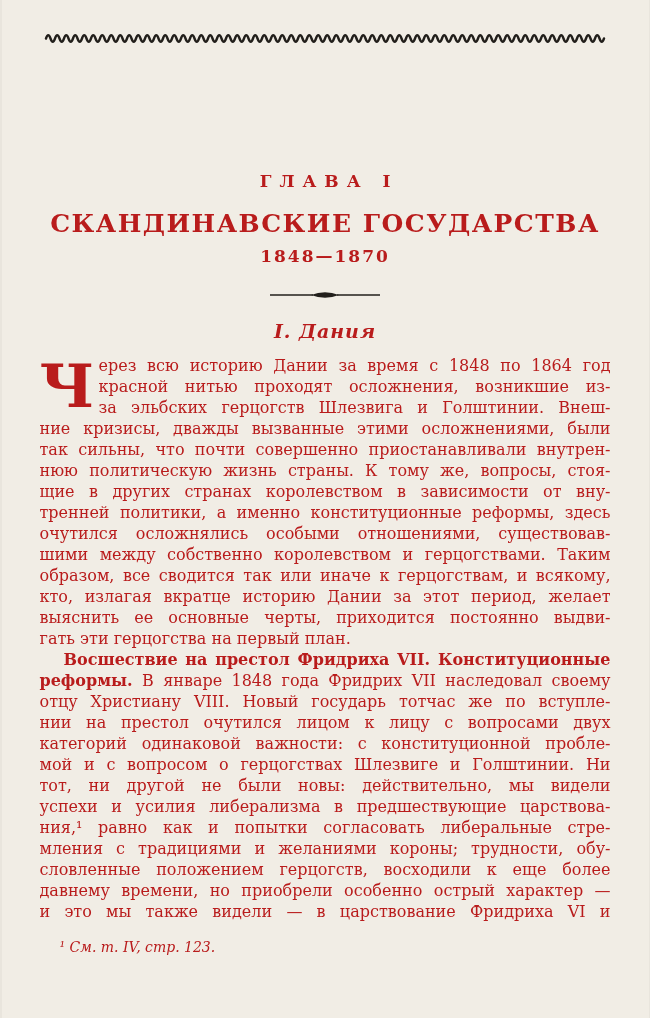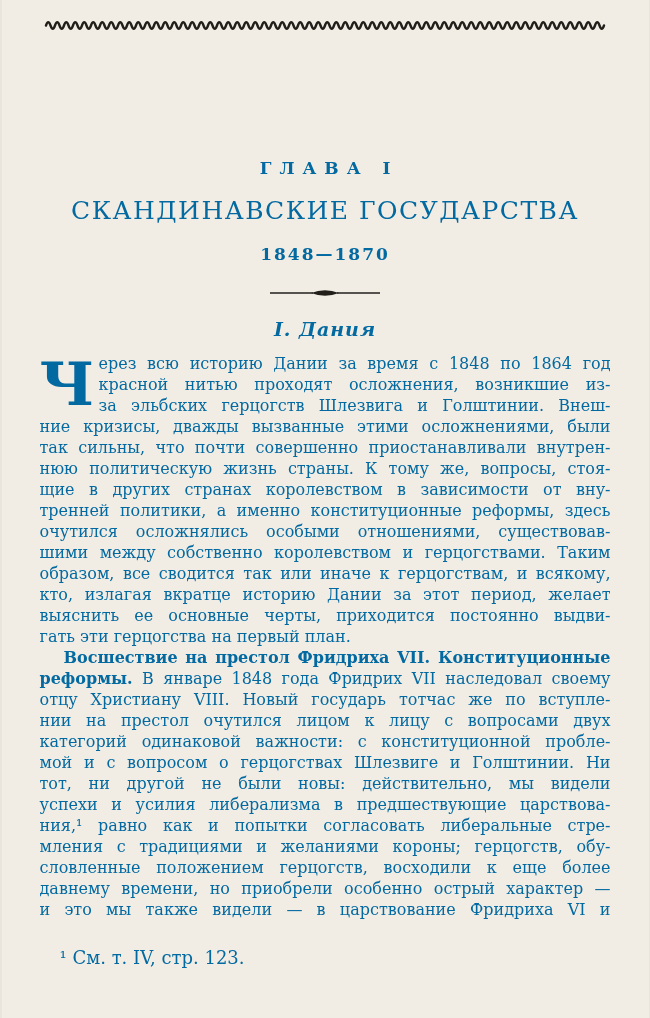--- a/index.html
+++ b/index.html
@@ -7,46 +7,46 @@
     padding: 0;
     background: #e9e5dd;
     font-family: "DejaVu Serif", "Liberation Serif", serif;
   }
   .page {
     position: relative;
     width: 647px;
     height: 1018px;
     margin: 0 auto;
     background: #f1ede5;
-    color: #0369a1;
+    color: #b91c1c;
     box-sizing: border-box;
-    padding: 18px 38px 20px 38px;
+    padding: 31px 38px 20px 38px;
     overflow: hidden;
   }
   .ornament-wrap {
     text-align: center;
     height: 16px;
   }
   .chapter-label {
     margin-top: 124px;
     text-align: center;
     font-size: 17px;
     font-weight: bold;
     letter-spacing: 8px;
     padding-left: 8px; 
   }
   .page-title {
     margin-top: 18px;
     text-align: center;
     font-size: 25px;
-    font-weight: normal;
+    font-weight: bold;
     letter-spacing: 1.5px;
   }
   .years {
-    margin-top: 19px;
+    margin-top: 8px;
     text-align: center;
     font-size: 17px;
     font-weight: bold;
     letter-spacing: 2px;
   }
   .divider {
     margin-top: 20px;
     text-align: center;
     height: 12px;
   }
@@ -83,23 +83,24 @@
     font-weight: bold;
     margin: 1px 7px 0 0;
   }
   .para2 {
     clear: none;
   }
   .line b {
     font-weight: bold;
   }
   .footnote {
-    margin-top: 27px;
-    font-size: 18px;
+    margin-top: 17px;
+    font-size: 14px;
     text-indent: 20px;
+    font-style: italic;
   }
 </style>
 </head>
 <body>
 
 <div class="page">
 
   <div class="ornament-wrap">
     <svg width="562" height="15" viewBox="0 0 562 15">
       <path id="ornament-path" d="M2 7.5 q2.25 -6.5 4.5 0 q2.25 6.5 4.5 0 q2.25 -6.5 4.5 0 q2.25 6.5 4.5 0 q2.25 -6.5 4.5 0 q2.25 6.5 4.5 0 q2.25 -6.5 4.5 0 q2.25 6.5 4.5 0 q2.25 -6.5 4.5 0 q2.25 6.5 4.5 0 q2.25 -6.5 4.5 0 q2.25 6.5 4.5 0 q2.25 -6.5 4.5 0 q2.25 6.5 4.5 0 q2.25 -6.5 4.5 0 q2.25 6.5 4.5 0 q2.25 -6.5 4.5 0 q2.25 6.5 4.5 0 q2.25 -6.5 4.5 0 q2.25 6.5 4.5 0 q2.25 -6.5 4.5 0 q2.25 6.5 4.5 0 q2.25 -6.5 4.5 0 q2.25 6.5 4.5 0 q2.25 -6.5 4.5 0 q2.25 6.5 4.5 0 q2.25 -6.5 4.5 0 q2.25 6.5 4.5 0 q2.25 -6.5 4.5 0 q2.25 6.5 4.5 0 q2.25 -6.5 4.5 0 q2.25 6.5 4.5 0 q2.25 -6.5 4.5 0 q2.25 6.5 4.5 0 q2.25 -6.5 4.5 0 q2.25 6.5 4.5 0 q2.25 -6.5 4.5 0 q2.25 6.5 4.5 0 q2.25 -6.5 4.5 0 q2.25 6.5 4.5 0 q2.25 -6.5 4.5 0 q2.25 6.5 4.5 0 q2.25 -6.5 4.5 0 q2.25 6.5 4.5 0 q2.25 -6.5 4.5 0 q2.25 6.5 4.5 0 q2.25 -6.5 4.5 0 q2.25 6.5 4.5 0 q2.25 -6.5 4.5 0 q2.25 6.5 4.5 0 q2.25 -6.5 4.5 0 q2.25 6.5 4.5 0 q2.25 -6.5 4.5 0 q2.25 6.5 4.5 0 q2.25 -6.5 4.5 0 q2.25 6.5 4.5 0 q2.25 -6.5 4.5 0 q2.25 6.5 4.5 0 q2.25 -6.5 4.5 0 q2.25 6.5 4.5 0 q2.25 -6.5 4.5 0 q2.25 6.5 4.5 0 q2.25 -6.5 4.5 0 q2.25 6.5 4.5 0 q2.25 -6.5 4.5 0 q2.25 6.5 4.5 0 q2.25 -6.5 4.5 0 q2.25 6.5 4.5 0 q2.25 -6.5 4.5 0 q2.25 6.5 4.5 0 q2.25 -6.5 4.5 0 q2.25 6.5 4.5 0 q2.25 -6.5 4.5 0 q2.25 6.5 4.5 0 q2.25 -6.5 4.5 0 q2.25 6.5 4.5 0 q2.25 -6.5 4.5 0 q2.25 6.5 4.5 0 q2.25 -6.5 4.5 0 q2.25 6.5 4.5 0 q2.25 -6.5 4.5 0 q2.25 6.5 4.5 0 q2.25 -6.5 4.5 0 q2.25 6.5 4.5 0 q2.25 -6.5 4.5 0 q2.25 6.5 4.5 0 q2.25 -6.5 4.5 0 q2.25 6.5 4.5 0 q2.25 -6.5 4.5 0 q2.25 6.5 4.5 0 q2.25 -6.5 4.5 0 q2.25 6.5 4.5 0 q2.25 -6.5 4.5 0 q2.25 6.5 4.5 0 q2.25 -6.5 4.5 0 q2.25 6.5 4.5 0 q2.25 -6.5 4.5 0 q2.25 6.5 4.5 0 q2.25 -6.5 4.5 0 q2.25 6.5 4.5 0 q2.25 -6.5 4.5 0 q2.25 6.5 4.5 0 q2.25 -6.5 4.5 0 q2.25 6.5 4.5 0 q2.25 -6.5 4.5 0 q2.25 6.5 4.5 0 q2.25 -6.5 4.5 0 q2.25 6.5 4.5 0 q2.25 -6.5 4.5 0 q2.25 6.5 4.5 0 q2.25 -6.5 4.5 0 q2.25 6.5 4.5 0 q2.25 -6.5 4.5 0 q2.25 6.5 4.5 0 q2.25 -6.5 4.5 0 q2.25 6.5 4.5 0 q2.25 -6.5 4.5 0 q2.25 6.5 4.5 0 q2.25 -6.5 4.5 0 q2.25 6.5 4.5 0 q2.25 -6.5 4.5 0 q2.25 6.5 4.5 0 q2.25 -6.5 4.5 0 q2.25 6.5 4.5 0" fill="none" stroke="#221f1b" stroke-width="2.4" stroke-linecap="round"></path>
@@ -143,21 +144,21 @@
     <div class="para2" id="para2">
         <div class="line indent"><b>Восшествие на престол Фридриха VII. Конституционные</b></div>
         <div class="line"><b>реформы.</b> В январе 1848 года Фридрих VII наследовал своему</div>
         <div class="line">отцу Христиану VIII. Новый государь тотчас же по вступле-</div>
         <div class="line">нии на престол очутился лицом к лицу с вопросами двух</div>
         <div class="line">категорий одинаковой важности: с конституционной пробле-</div>
         <div class="line">мой и с вопросом о герцогствах Шлезвиге и Голштинии. Ни</div>
         <div class="line">тот, ни другой не были новы: действительно, мы видели</div>
         <div class="line">успехи и усилия либерализма в предшествующие царствова-</div>
         <div class="line">ния,¹ равно как и попытки согласовать либеральные стре-</div>
-        <div class="line">мления с традициями и желаниями короны; герцогств, обу-</div>
+        <div class="line">мления с традициями и желаниями короны; трудности, обу-</div>
         <div class="line">словленные положением герцогств, восходили к еще более</div>
         <div class="line">давнему времени, но приобрели особенно острый характер —</div>
         <div class="line">и это мы также видели — в царствование Фридриха VI и</div>
       </div>
   </div>
 
   <div class="footnote">¹ См. т. IV, стр. 123.</div>
 
 </div>
 

